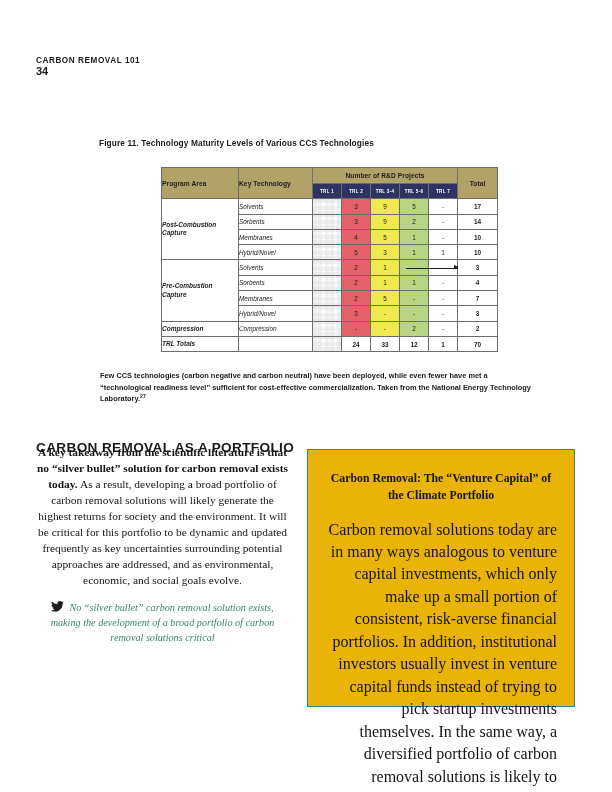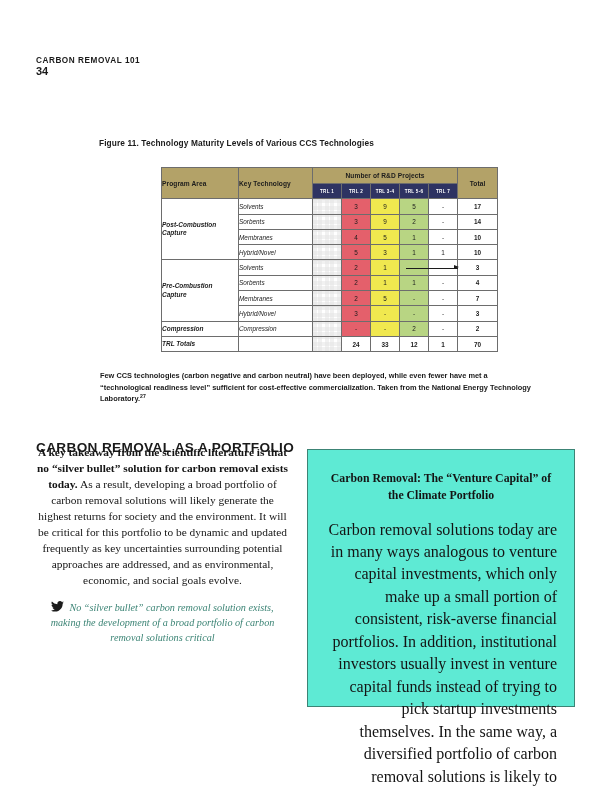--- a/index.html
+++ b/index.html
@@ -211,21 +211,21 @@
   }
 
   
   .sidebar-box {
     position: absolute;
     left: 307px;
     top: 449px;
     width: 268px;
     height: 258px;
     border: 1.4px solid #3c8475;
-    background: #5eead4;
+    background: #eab308;
     box-sizing: border-box;
   }
   .sidebar-title {
     margin: 20px 20px 0 20px;
     font-family: "Liberation Serif", serif;
     font-size: 11.8px;
     font-weight: bold;
     line-height: 1.42;
     text-align: center;
     color: #141414;

